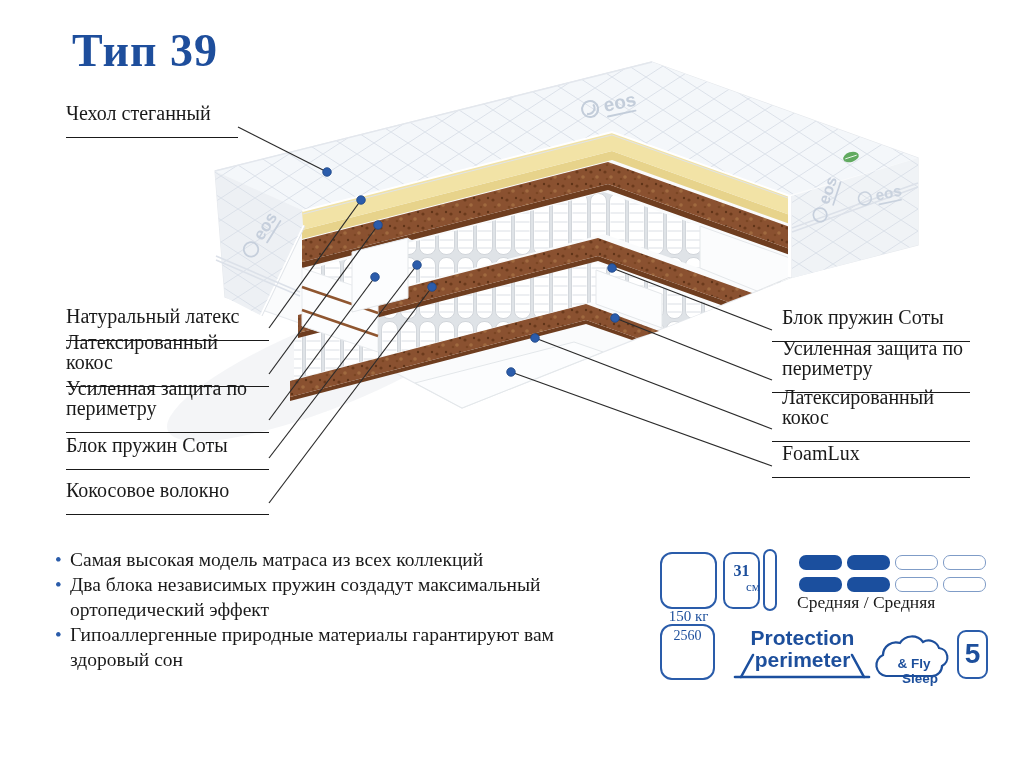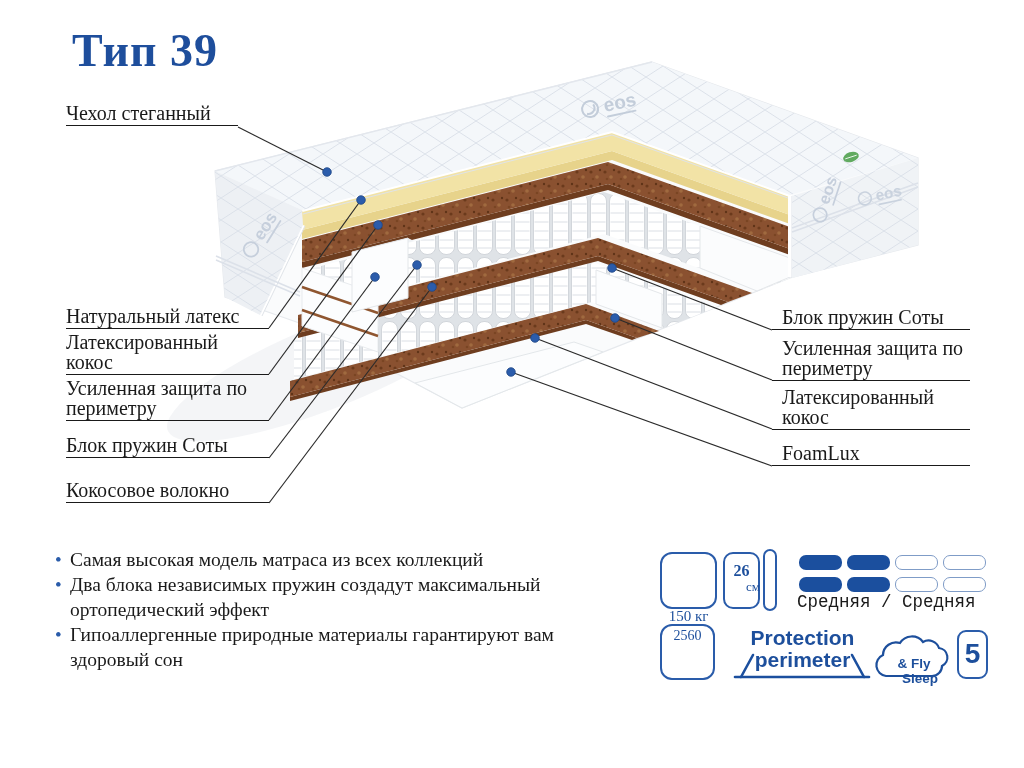--- a/index.html
+++ b/index.html
@@ -1,21 +1,21 @@
 <!DOCTYPE html>
 <html><head>
 <meta charset="utf-8">
 <style>
   html,body{margin:0;padding:0;background:#fff;}
   #stage{position:relative;width:1024px;height:768px;background:#ffffff;overflow:hidden;
          font-family:"Liberation Serif","DejaVu Serif",serif;color:#1a1a1a;}
   #scene{position:absolute;left:0;top:0;width:1024px;height:768px;}
   .abs{position:absolute;}
   #title{left:72px;top:24px;font-size:46px;font-weight:bold;color:#1e4e9c;letter-spacing:1px;}
-  .lbl{font-size:20px;line-height:20px;color:#1a1a1a;border-bottom:1.5px solid #1a1a1a;padding-bottom:2px;}
+  .lbl{font-size:20px;line-height:20px;color:#1a1a1a;border-bottom:1.5px solid #1a1a1a;padding-bottom:14px;}
   .lbl-l{left:66px;width:203px;}
   .lbl-r{left:772px;width:198px;padding-left:10px;box-sizing:border-box;}
   #features{left:55px;top:547px;width:505px;list-style:none;margin:0;padding:0;
             font-size:19.5px;line-height:25px;}
   #features li{position:relative;padding-left:15px;}
   #features li::before{content:"•";position:absolute;left:0;top:0;color:#2a5caa;font-size:19px;}
   .badgebox{border:2px solid #2a5caa;border-radius:12px;box-sizing:border-box;background:#fff;}
   .bluetext{color:#1d4f9c;}
   .pill{position:absolute;width:43px;height:15px;border-radius:7px;box-sizing:border-box;}
   .pill.filled{background:#1b4f9e;}
@@ -203,35 +203,35 @@
   <ul class="abs" id="features">
     <li>Самая высокая модель матраса из всех коллекций</li>
     <li>Два блока независимых пружин создадут максимальный ортопедический эффект</li>
     <li>Гипоаллергенные природные материалы гарантируют вам здоровый сон</li>
   </ul>
 
   <div class="abs badgebox" style="left:660px;top:552px;width:57px;height:57px;"></div>
   <div class="abs bluetext" style="left:660px;top:592px;width:57px;text-align:center;font-size:15px;margin-top:16px;">150 кг</div>
 
   <div class="abs badgebox" style="left:723px;top:552px;width:37px;height:57px;border-radius:10px;"></div>
-  <div class="abs bluetext" style="left:723px;top:563px;width:37px;text-align:center;font-size:16px;font-weight:bold;line-height:15px;">26</div>
+  <div class="abs bluetext" style="left:723px;top:563px;width:37px;text-align:center;font-size:16px;font-weight:bold;line-height:15px;">31</div>
   <div class="abs bluetext" style="left:723px;top:579px;width:37px;text-align:right;font-size:13px;">см</div>
   <div class="abs badgebox" style="left:763px;top:549px;width:14px;height:62px;border-radius:7px;"></div>
 
   <div>
     <div class="abs pill filled" style="left:799px;top:555px;"></div>
     <div class="abs pill filled" style="left:847px;top:555px;"></div>
     <div class="abs pill empty" style="left:895px;top:555px;"></div>
     <div class="abs pill empty" style="left:943px;top:555px;"></div>
     <div class="abs pill filled" style="left:799px;top:577px;"></div>
     <div class="abs pill filled" style="left:847px;top:577px;"></div>
     <div class="abs pill empty" style="left:895px;top:577px;"></div>
     <div class="abs pill empty" style="left:943px;top:577px;"></div>
   </div>
-  <div class="abs" style="left:797px;top:592px;font-size:17.5px;font-family:Liberation Mono, monospace;">Средняя / Средняя</div>
+  <div class="abs" style="left:797px;top:592px;font-size:17.5px;">Средняя / Средняя</div>
 
   <div class="abs badgebox" style="left:660px;top:624px;width:55px;height:56px;"></div>
   <div class="abs bluetext" style="left:660px;top:628px;width:55px;text-align:center;font-size:14px;">2560</div>
 
   <div class="abs bluetext sans" style="left:725px;top:649px;width:155px;text-align:center;font-size:21px;font-weight:bold;line-height:21px;">perimeter</div>
   <div class="abs bluetext sans" style="left:725px;top:627px;width:155px;text-align:center;font-size:21px;font-weight:bold;line-height:21px;">Protection</div>
 
   <div class="abs bluetext sans" style="left:878px;top:643px;width:60px;text-align:right;font-size:13.5px;font-weight:bold;line-height:13px;margin-top:29px;">Sleep</div>
   <div class="abs bluetext sans" style="left:884px;top:657px;width:60px;text-align:center;font-size:13.5px;font-weight:bold;line-height:13px;">&amp; Fly</div>
 

